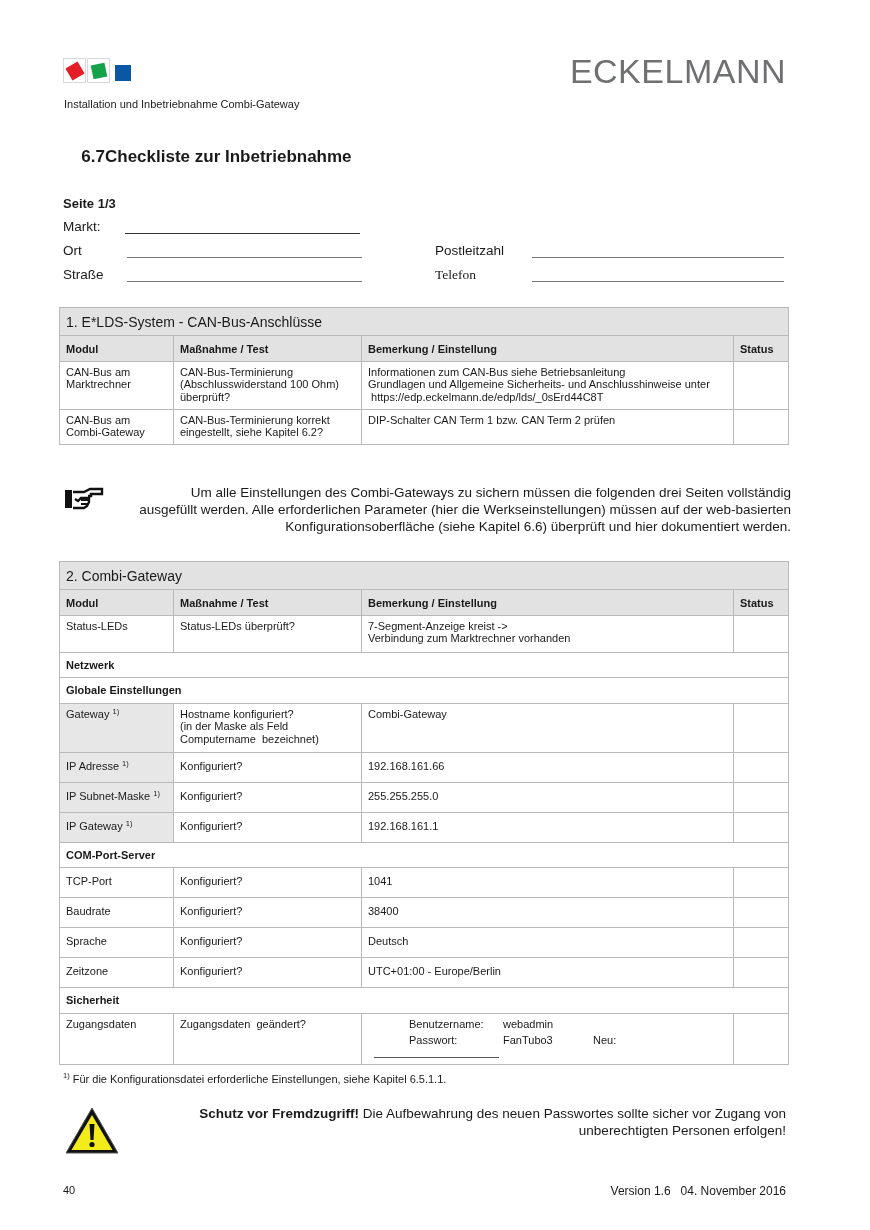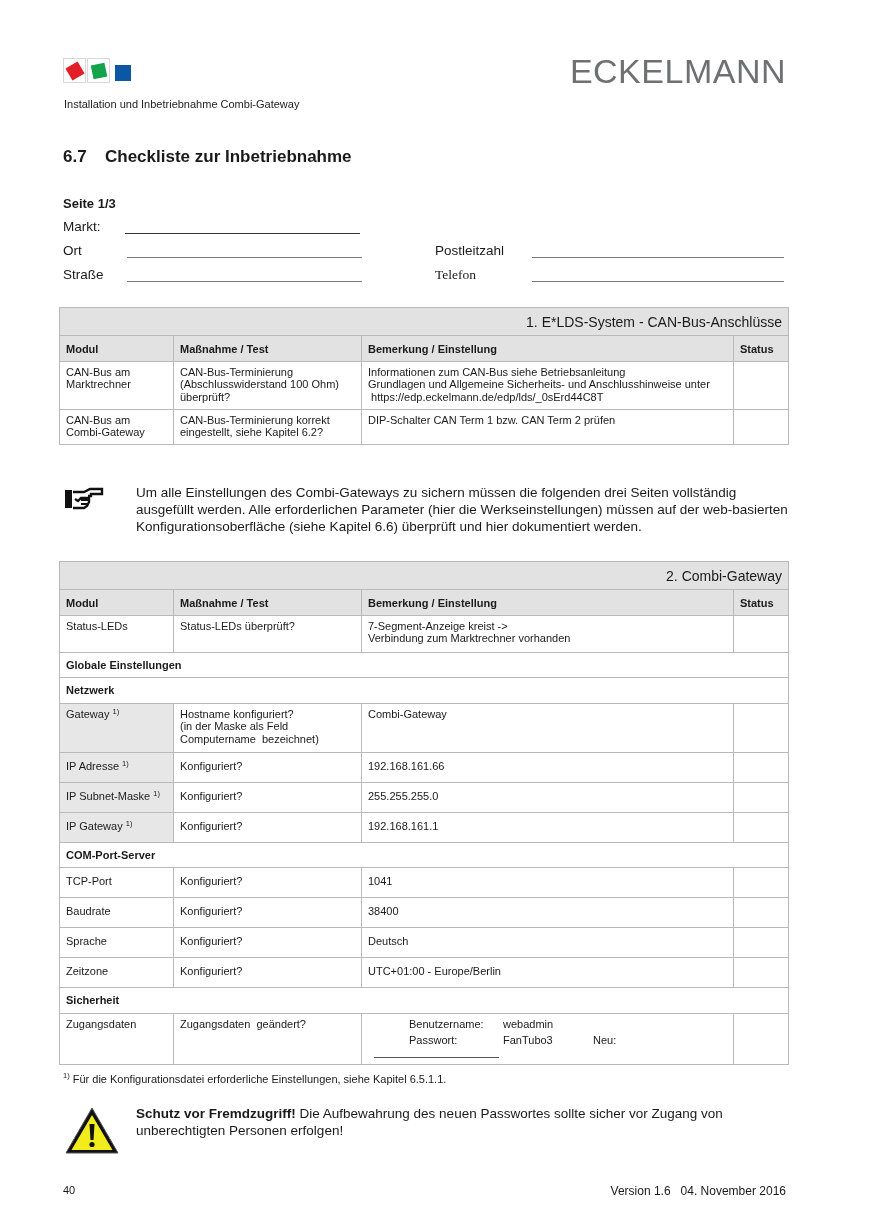--- a/index.html
+++ b/index.html
@@ -1,17 +1,17 @@
 <!DOCTYPE html>
 <html><head>
 <meta charset="utf-8">
 <style>
   html, body { margin: 0; padding: 0; background: #ffffff; }
   body { width: 870px; height: 1230px; position: relative; font-family: "Liberation Sans", sans-serif; color: #1a1a1a; overflow: hidden; }
-  .abs { position: absolute; }
+  .abs { position: absolute; text-align: right; }
 
   
   .logo { left: 63px; top: 58px; width: 72px; height: 25px; display: flex; gap: 1px; }
   .logo .cell { width: 23px; height: 25px; border: 1px solid #d8d8d8; box-sizing: border-box; position: relative; background: #fff; }
   .logo .sq { position: absolute; }
   .logo .red { width: 14px; height: 14px; background: #e41e26; left: 4px; top: 5px; transform: rotate(-30deg); }
   .logo .green { width: 14px; height: 14px; background: #12a34b; left: 4px; top: 5px; transform: rotate(-12deg); }
   .logo .blue { width: 16px; height: 16px; background: #0b57a4; left: 4px; top: 7px; }
   .brand { right: 84px; top: 52px; font-size: 34px; letter-spacing: 0.5px; color: #6f7072; font-weight: normal; }
   .subhead { left: 64px; top: 98px; font-size: 11px; color: #222; }
@@ -19,21 +19,21 @@
   .h1 { left: 63px; top: 147px; font-size: 17px; font-weight: bold; }
   .h1 .num { display: inline-block; width: 42px; }
 
   .seite { left: 63px; top: 196px; font-size: 13px; font-weight: bold; }
   .flabel { font-size: 13.5px; }
   .fline { border-bottom: 1px solid #333; height: 0; }
 
   
   table { border-collapse: collapse; position: absolute; left: 59px; width: 729px; font-size: 11px; table-layout: fixed; }
   td, th { border: 1px solid #b9b9b9; vertical-align: top; text-align: left; padding: 4px 6px 4px 6px; line-height: 12.5px; }
-  .sect td { background: #e2e2e2; font-size: 14px; font-weight: normal; padding: 6px 6px 5px 6px; line-height: 16px; text-align: right; }
+  .sect td { background: #e2e2e2; font-size: 14px; font-weight: normal; padding: 6px 6px 5px 6px; line-height: 16px; }
   .hdr td { background: #e2e2e2; font-weight: bold; padding: 7px 6px 5px 6px; }
   .grp td { font-weight: bold; padding: 6px 6px 6px 6px; }
   td.grey { background: #e7e7e7; }
   sup { font-size: 7.5px; vertical-align: top; position: relative; top: -2px; }
   .row1 td { height: 39px; }
   .row2 td { height: 26px; margin-top: 39px; }
   .rowS td { height: 18px; padding-top: 7px; }
   .led td { height: 28px; }
   .host td { height: 40px; }
   .acc td { height: 32px; }
@@ -155,24 +155,24 @@
   <tr class="led">
     <td>Status-LEDs</td>
     <td>Status-LEDs überprüft?</td>
     <td>
       <div>7-Segment-Anzeige kreist -&gt;</div>
       <div>Verbindung zum Marktrechner vorhanden</div>
     </td>
     <td></td>
   </tr>
   <tr class="grp">
+        <td colspan="4">Netzwerk</td>
+      </tr>
+  <tr class="grp">
         <td colspan="4">Globale Einstellungen</td>
-      </tr>
-  <tr class="grp">
-        <td colspan="4">Netzwerk</td>
       </tr>
   <tr class="host">
     <td class="grey"><span>Gateway</span> <sup>1)</sup></td>
     <td>
       <div>Hostname konfiguriert?</div>
       <div>(in der Maske als Feld</div>
       <div style="white-space:pre">Computername  bezeichnet)</div>
     </td>
     <td>Combi-Gateway</td>
     <td></td>

